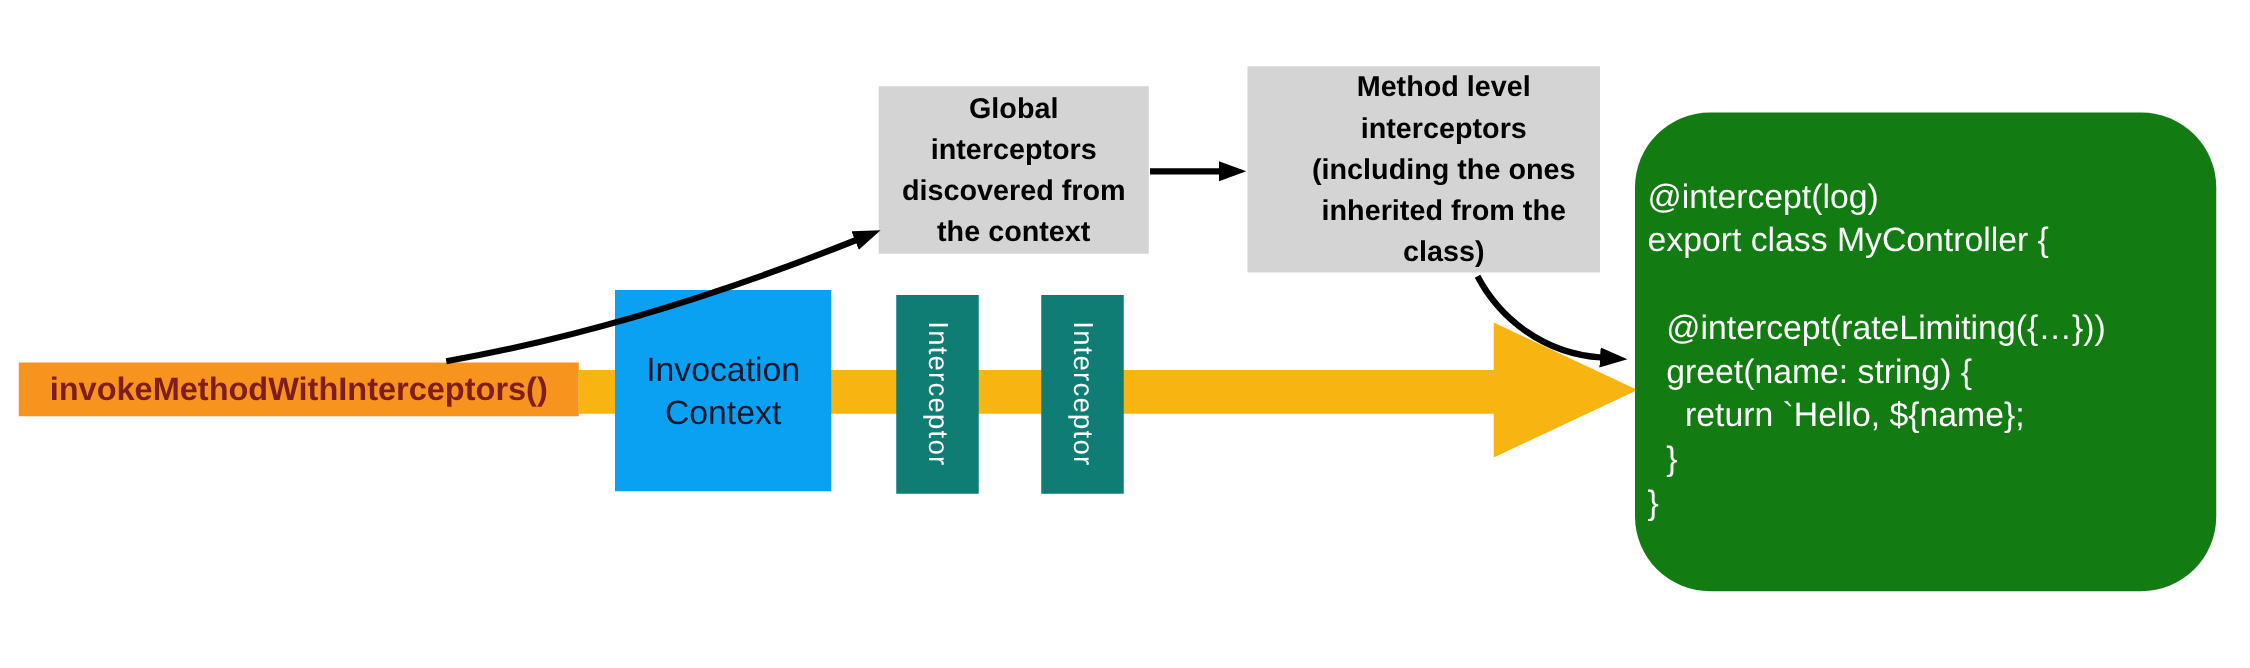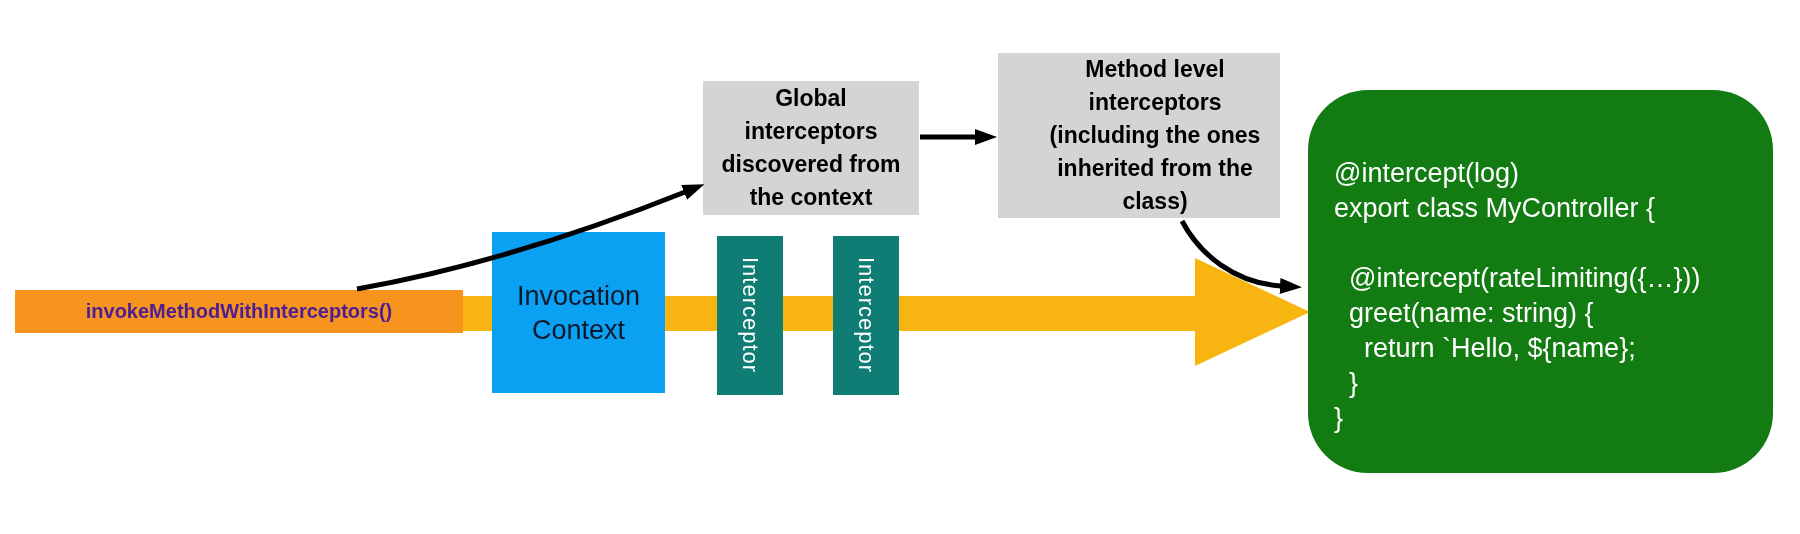--- a/index.html
+++ b/index.html
@@ -21,23 +21,23 @@
     position: absolute;
     box-sizing: border-box;
     display: flex;
     align-items: center;
     justify-content: center;
     text-align: center;
   }
   .invoke-box {
     left: 15px; top: 290px; width: 448px; height: 43px;
     background: #F7941D;
-    color: #4c1d95;
+    color: #7f1d1d;
     font-weight: bold;
-    font-size: 20px;
+    font-size: 26px;
     white-space: nowrap;
   }
   .ctx-box {
     left: 492px; top: 232px; width: 173px; height: 161px;
     background: #0AA1F2;
     color: #0f172a;
     font-size: 27px;
     line-height: 34px;
     white-space: pre-line;
   }
@@ -53,31 +53,31 @@
   .interceptor-1 { left: 717px; }
   .interceptor-2 { left: 833px; }
   .gray-box {
     background: #D4D4D4;
     color: #000;
     font-weight: bold;
     font-size: 23px;
     line-height: 33px;
     white-space: pre-line;
   }
-  .gray-1 { left: 703px; top: 69px; width: 216px; height: 134px; margin-top: 12px; }
+  .gray-1 { left: 703px; top: 69px; width: 216px; height: 134px; }
   .gray-2 { left: 998px; top: 53px; width: 282px; height: 165px; padding-left: 32px; }
   .green-box {
     position: absolute;
     left: 1308px; top: 90px; width: 465px; height: 383px;
     background: #127C12;
     border-radius: 60px;
     color: #fff;
   }
   .green-box pre {
-    margin: 16px;
+    margin: 0;
     padding: 50px 8px 0 10px;
     font-family: "Liberation Sans", "DejaVu Sans", sans-serif;
     font-size: 27px;
     line-height: 35px;
     white-space: pre;
     color: #fff;
   }
 </style>
 </head>
 <body>

